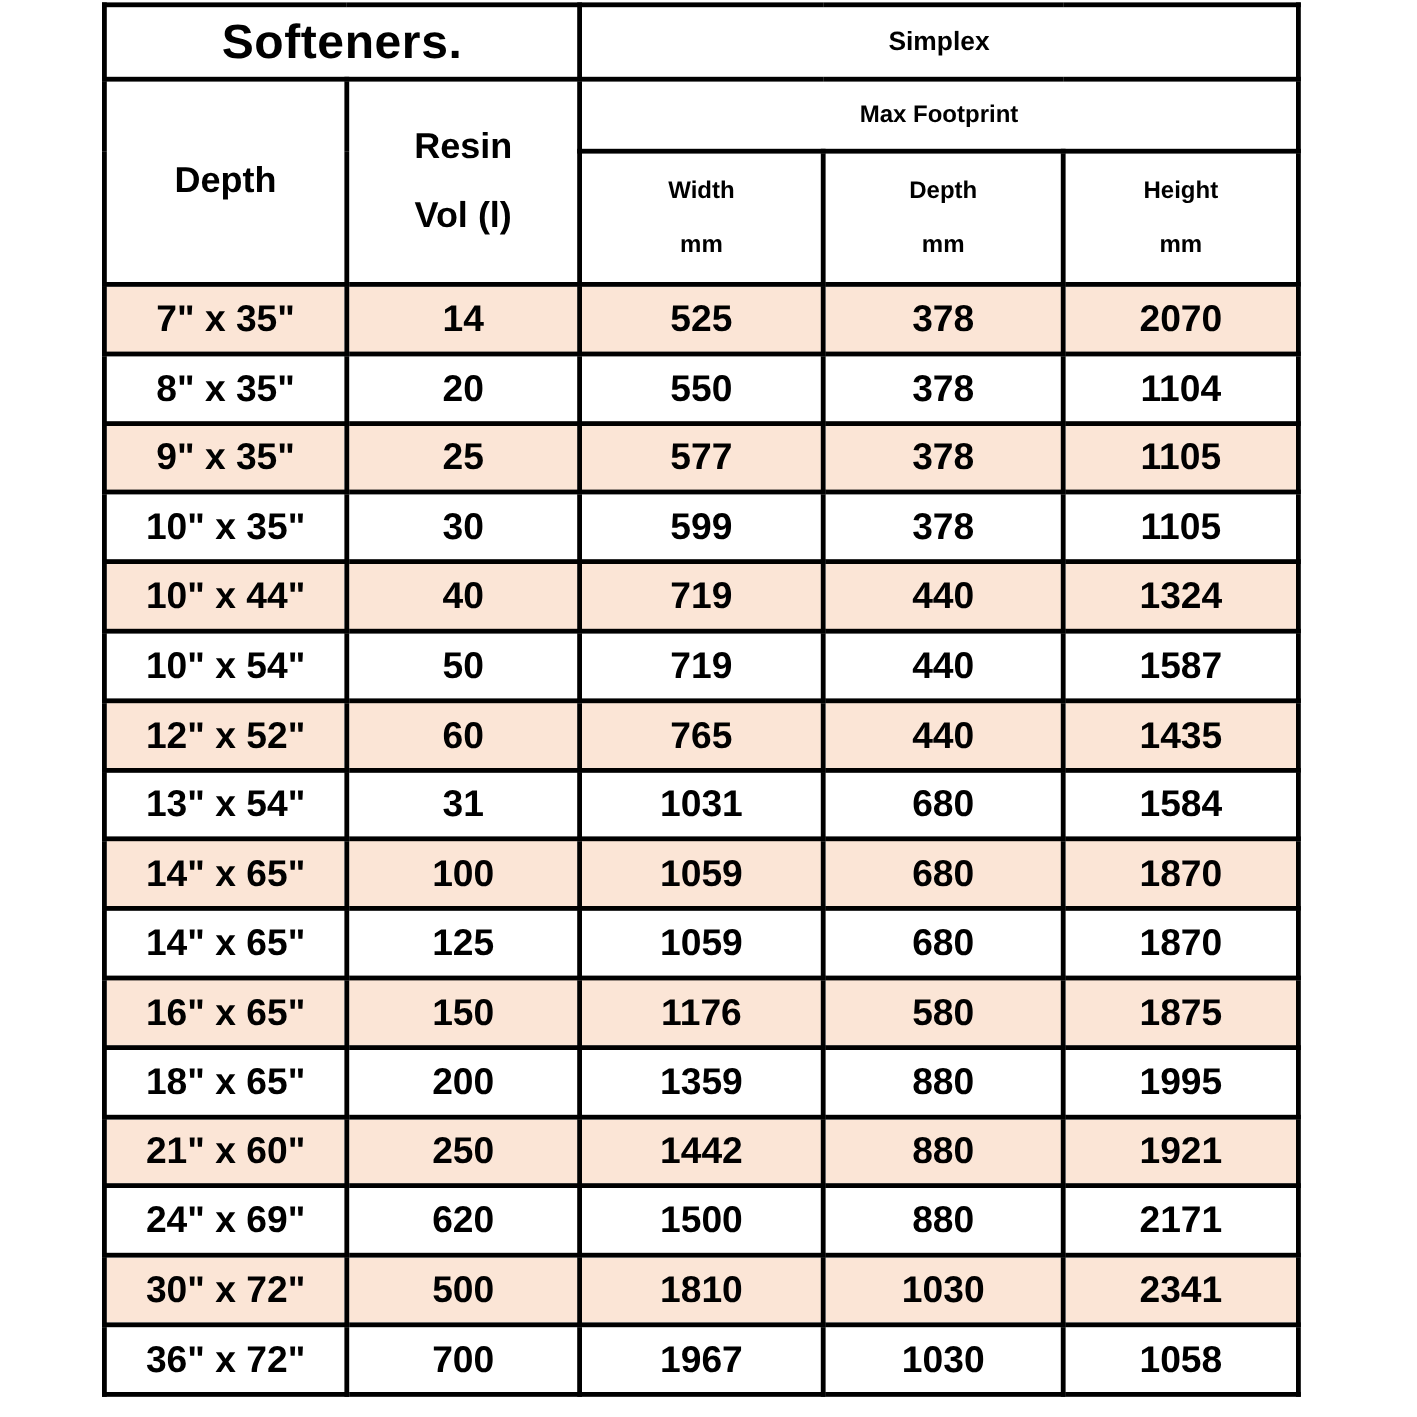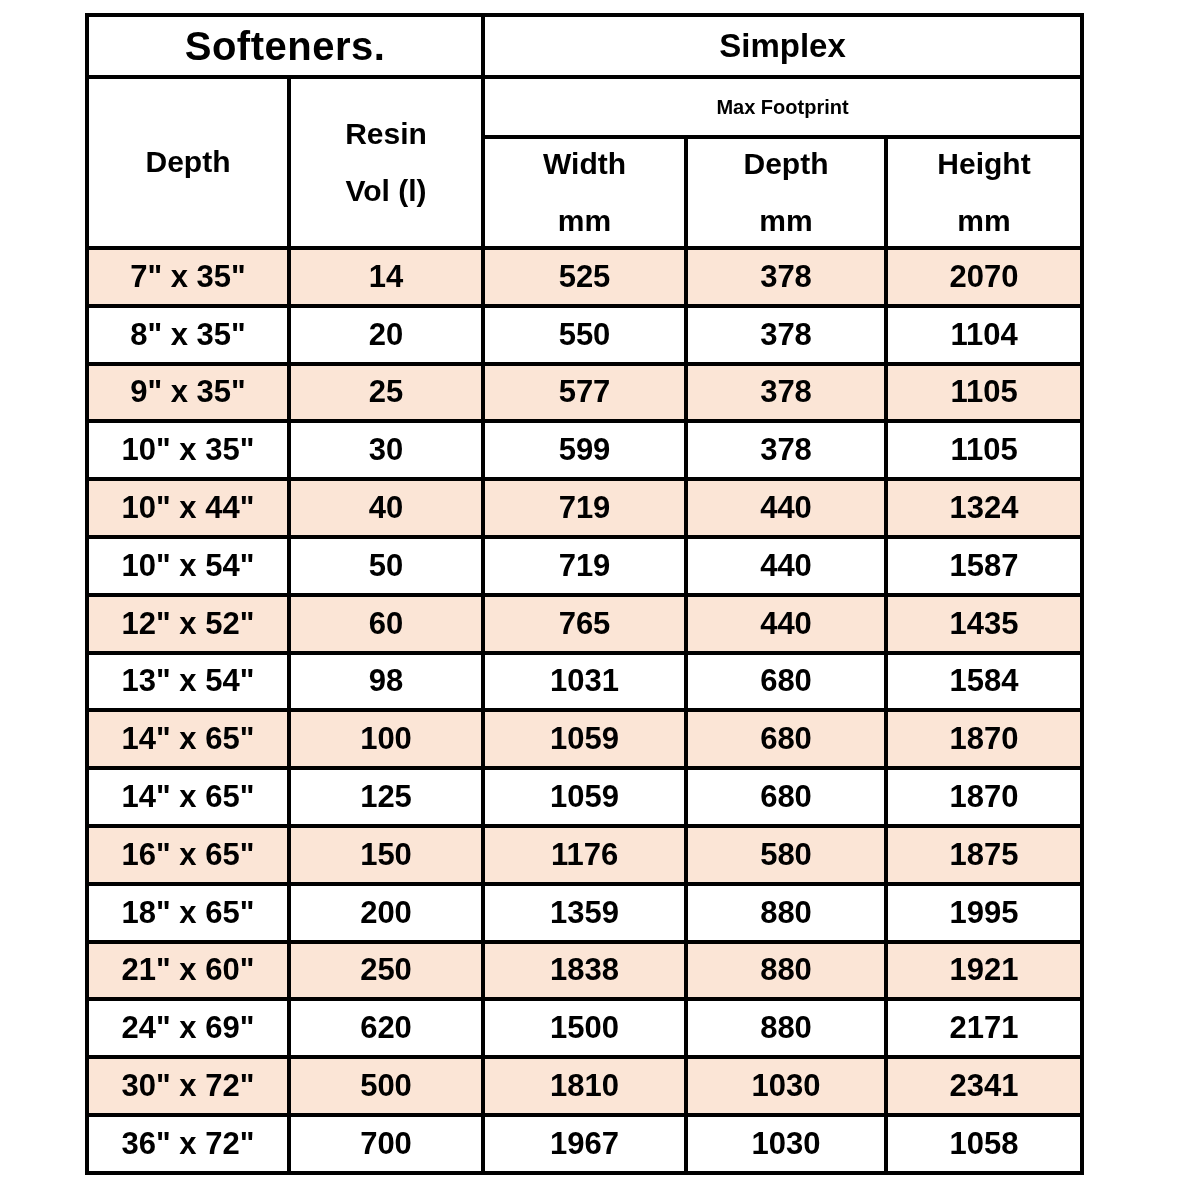--- a/index.html
+++ b/index.html
@@ -12,21 +12,21 @@
     width: 1181px;
     height: 1181px;
     background: #ffffff;
     overflow: hidden;
     font-family: "Liberation Sans", "DejaVu Sans", sans-serif;
     color: var(--text, #000000);
   }
   table.spec {
     position: absolute;
     left: 85px;
-    top: 13px;
+    top: 2px;
     width: 998px;
     border-collapse: collapse;
     table-layout: fixed;
   }
   table.spec td {
     border: 4px solid var(--border, #000000);
     font-weight: bold;
     text-align: center;
     vertical-align: middle;
     padding: 0;
@@ -36,34 +36,34 @@
   tr.r-top { height: 62px; }
   td.title-cell {
     border: none;
     text-align: left;
     vertical-align: bottom;
     font-size: 40px;
     padding-left: 3px;
     padding-bottom: 4px;
     letter-spacing: 0.5px;
   }
-  td.simplex-cell { font-size: 33px; }
+  td.simplex-cell { font-size: 22px; }
   
   tr.r-maxfp { height: 60px; }
   tr.r-dims  { height: 111px; }
   td.size-head, td.resin-head {
     vertical-align: top;
     padding-top: 9px;
     font-size: 30px;
   }
   td.maxfp-cell { font-size: 20px; }
   td.dim-head {
     vertical-align: top;
     padding-top: 7px;
-    font-size: 30px;
+    font-size: 20px;
   }
   .hline { line-height: 1.15; }
   .sub   { line-height: 1.15; margin-top: 22px; }
   
   tr.data-row { height: 57.8px; }
   tr.data-row td { font-size: 31px; }
   tr.stripe td { background: var(--stripe, #fbe5d6); }
 </style>
 </head>
 <body>
@@ -151,21 +151,21 @@
       </tr>
       <tr class="data-row stripe">
         <td>12" x 52"</td>
         <td>60</td>
         <td>765</td>
         <td>440</td>
         <td>1435</td>
       </tr>
       <tr class="data-row">
         <td>13" x 54"</td>
-        <td>98</td>
+        <td>31</td>
         <td>1031</td>
         <td>680</td>
         <td>1584</td>
       </tr>
       <tr class="data-row stripe">
         <td>14" x 65"</td>
         <td>100</td>
         <td>1059</td>
         <td>680</td>
         <td>1870</td>
@@ -187,21 +187,21 @@
       <tr class="data-row">
         <td>18" x 65"</td>
         <td>200</td>
         <td>1359</td>
         <td>880</td>
         <td>1995</td>
       </tr>
       <tr class="data-row stripe">
         <td>21" x 60"</td>
         <td>250</td>
-        <td>1838</td>
+        <td>1442</td>
         <td>880</td>
         <td>1921</td>
       </tr>
       <tr class="data-row">
         <td>24" x 69"</td>
         <td>620</td>
         <td>1500</td>
         <td>880</td>
         <td>2171</td>
       </tr>

